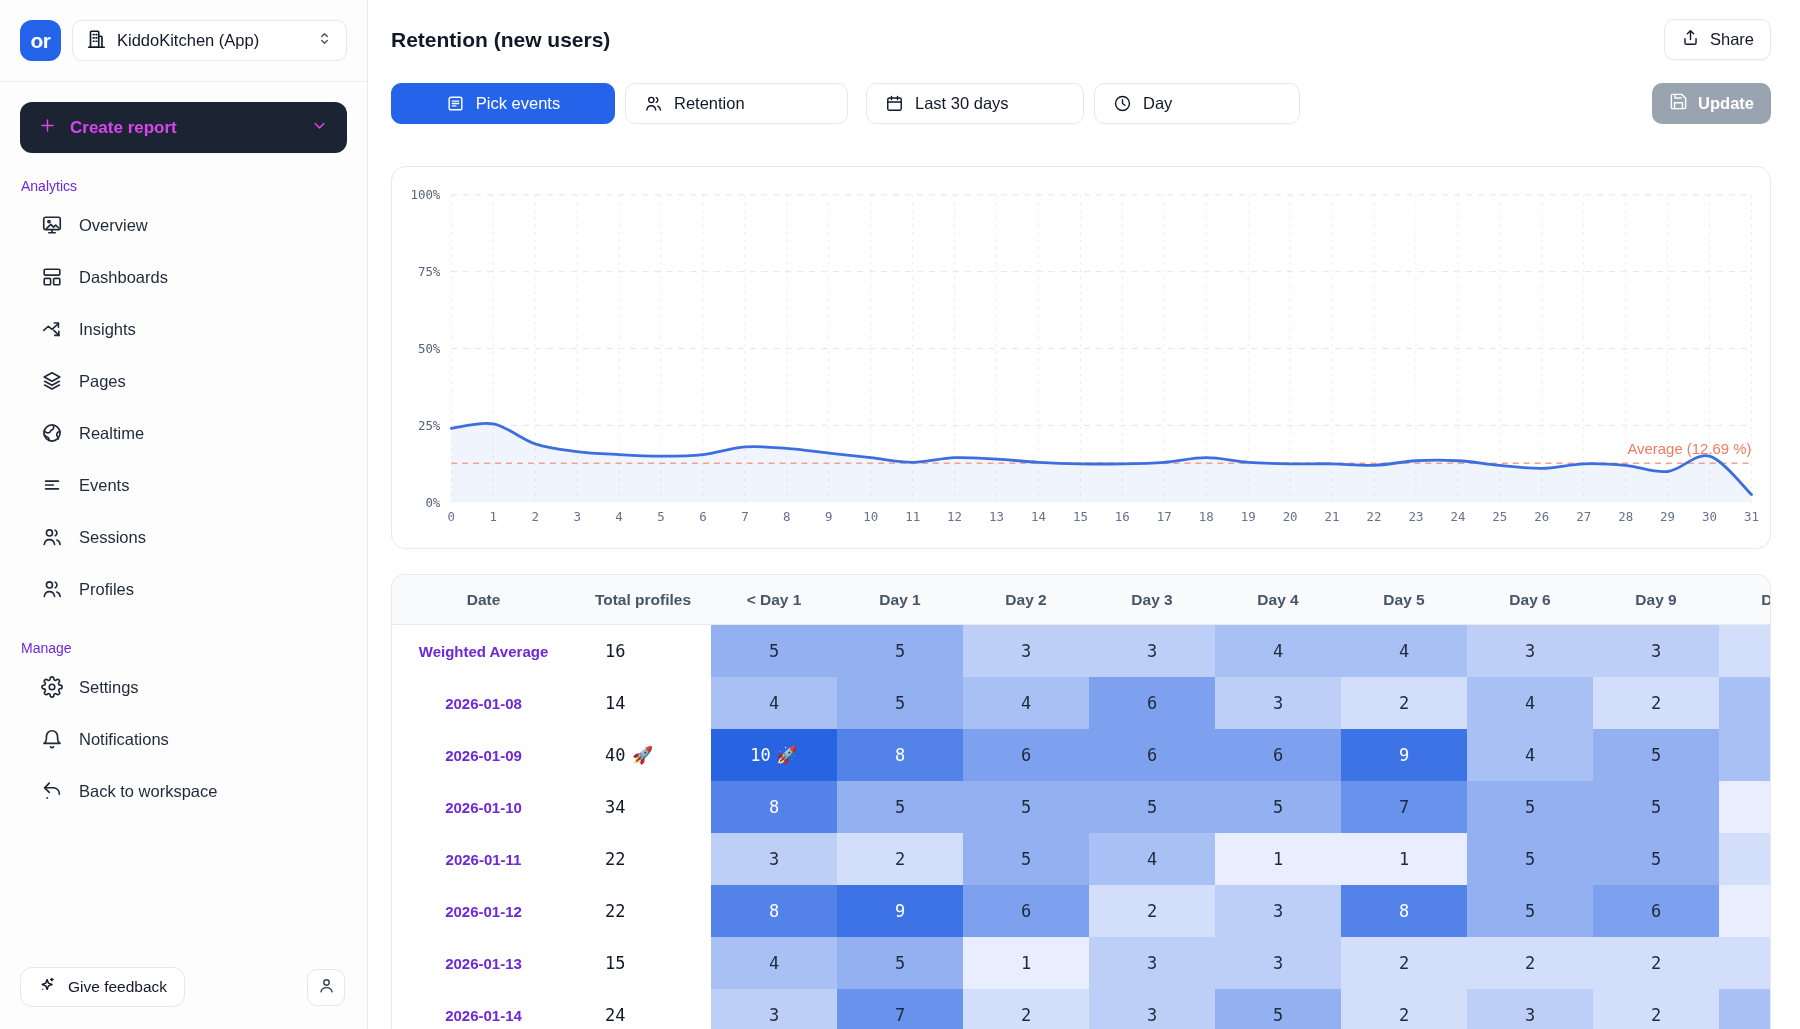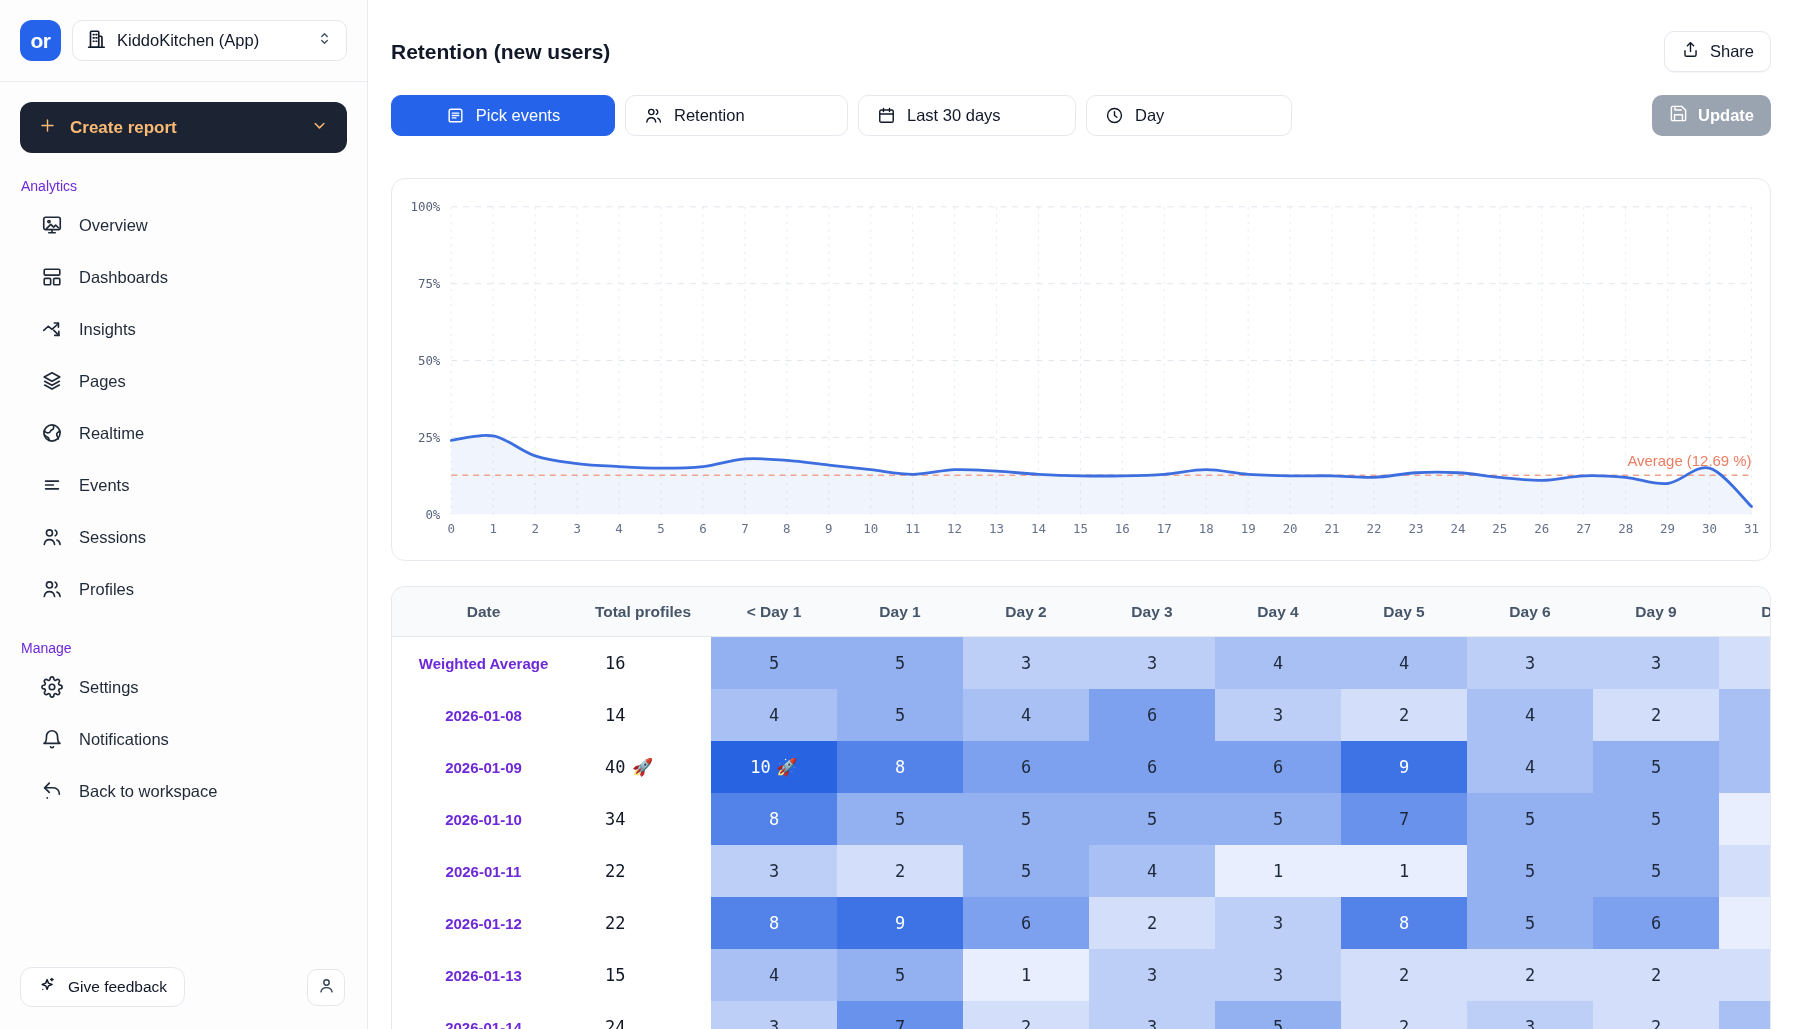--- a/index.html
+++ b/index.html
@@ -7,33 +7,33 @@
   body { font-family:"Liberation Sans", sans-serif; background:#fff; color:#0f172a; }
   .app { display:flex; height:100%; }
 
   
   .sidebar { width:368px; min-width:368px; background:#fdfdfe; border-right:1px solid #e8eaee; display:flex; flex-direction:column; }
   .sb-top { display:flex; gap:11px; padding:20px; border-bottom:1px solid #eceef2; }
   .logo { width:41px; height:41px; min-width:41px; border-radius:12px; background:#2563eb; color:#fff; font-weight:700; font-size:21px; display:flex; align-items:center; justify-content:center; letter-spacing:-0.5px; cursor:pointer; }
   .workspace-select { flex:1; height:41px; border:1px solid #e4e7ec; border-radius:10px; background:#fff; display:flex; align-items:center; gap:10px; padding:0 12px; font-size:16.5px; font-weight:500; color:#111827; cursor:pointer; font-family:inherit; }
   .workspace-select .tail { margin-left:auto; color:#475569; }
   .sb-body { padding:20px 20px 0; flex:1; overflow:hidden; }
-  .create-report { width:100%; height:51px; border-radius:12px; background:#1c2433; color:#fdba74; font-size:17px; font-weight:600; display:flex; align-items:center; padding:0 18px; gap:13px; border:none; cursor:pointer; font-family:inherit; }
+  .create-report { width:100%; height:51px; border-radius:12px; background:#1c2433; color:#d946ef; font-size:17px; font-weight:600; display:flex; align-items:center; padding:0 18px; gap:13px; border:none; cursor:pointer; font-family:inherit; }
   .create-report .tail { margin-left:auto; }
   .nav-label { color:#6d28d9; font-size:14px; margin:25px 0 5px 1px; }
   .nav-item { display:flex; align-items:center; gap:16px; height:52px; padding-left:21px; font-size:16.5px; font-weight:500; color:#1f2937; border-radius:10px; cursor:pointer; }
   .sb-foot { display:flex; align-items:center; justify-content:space-between; padding:18px 22px 22px 20px; }
   .feedback-btn { display:flex; align-items:center; gap:11px; height:40px; padding:0 17px; border:1px solid #e4e7ec; border-radius:12px; background:#fff; font-size:15.5px; font-weight:500; color:#111827; cursor:pointer; font-family:inherit; }
   .account-btn { width:38px; height:37px; border:1px solid #e4e7ec; border-radius:10px; background:#fff; display:flex; align-items:center; justify-content:center; color:#334155; cursor:pointer; }
 
   .icn { width:22px; height:22px; flex:none; }
   .icn.sm { width:19px; height:19px; }
 
   
-  main { flex:1; padding:12px 29px 0 23px; display:flex; flex-direction:column; min-width:0; }
+  main { flex:1; padding:0 29px 0 23px; display:flex; flex-direction:column; min-width:0; }
   .main-head { display:flex; align-items:center; justify-content:space-between; padding-top:17px; height:62px; }
   .page-title { font-size:21px; font-weight:700; color:#111827; }
   .share-btn { height:41px; padding:0 16px; border-radius:10px; border:1px solid #e6e8ee; background:#fff; display:flex; align-items:center; gap:10px; font-size:16.5px; font-weight:500; color:#111827; cursor:pointer; font-family:inherit; box-shadow:0 1px 1px rgba(16,24,40,.04); }
   .toolbar { display:flex; align-items:center; margin-top:21px; gap:10px; }
   .filter-btn { height:41px; border-radius:10px; border:1px solid #e6e8ee; background:#fff; display:flex; align-items:center; gap:11px; padding:0 18px; font-size:16.5px; font-weight:500; color:#111827; cursor:pointer; font-family:inherit; }
   .filter-btn.active { background:#2563eb; border-color:#2563eb; color:#fff; justify-content:center; padding:0; }
   .update-btn { margin-left:auto; height:41px; padding:0 17px; border-radius:10px; background:#9aa3b0; color:#fff; font-size:16.5px; font-weight:600; display:flex; align-items:center; gap:10px; border:none; cursor:default; font-family:inherit; }
 
   .card { border:1px solid #e7e9ee; border-radius:14px; background:#fff; }
   .chart-card { margin-top:42px; height:383px; overflow:hidden; }
@@ -220,21 +220,21 @@
           </button>
           <button class="filter-btn" style="width: 223px;">
             <svg class="icn sm" viewBox="0 0 24 24" fill="none" stroke="currentColor" stroke-width="1.8" stroke-linecap="round" stroke-linejoin="round">
               <circle cx="9.2" cy="7.6" r="3.3"></circle>
               <path d="M3.6 20.2c.4-3.3 2.7-5.3 5.6-5.3s5.2 2 5.6 5.3"></path>
               <path d="M15.5 4.6a3.3 3.3 0 0 1 0 6"></path>
               <path d="M17.3 15.3c2 .7 3.2 2.4 3.5 4.9"></path>
             </svg>
             <span>Retention</span>
           </button>
-          <button class="filter-btn" style="width: 218px;">
+          <button class="filter-btn" style="width: 218px; margin-left: 8px;">
             <svg class="icn sm" viewBox="0 0 24 24" fill="none" stroke="currentColor" stroke-width="1.8" stroke-linecap="round" stroke-linejoin="round">
               <rect x="3.5" y="5" width="17" height="15.5" rx="2"></rect>
               <path d="M3.5 10h17M8.2 3v4M15.8 3v4"></path>
             </svg>
             <span>Last 30 days</span>
           </button>
           <button class="filter-btn" style="width: 206px;">
             <svg class="icn sm" viewBox="0 0 24 24" fill="none" stroke="currentColor" stroke-width="1.8" stroke-linecap="round" stroke-linejoin="round">
               <circle cx="12" cy="12" r="8.8"></circle>
               <path d="M12 7.2V12l3 2.2"></path>

